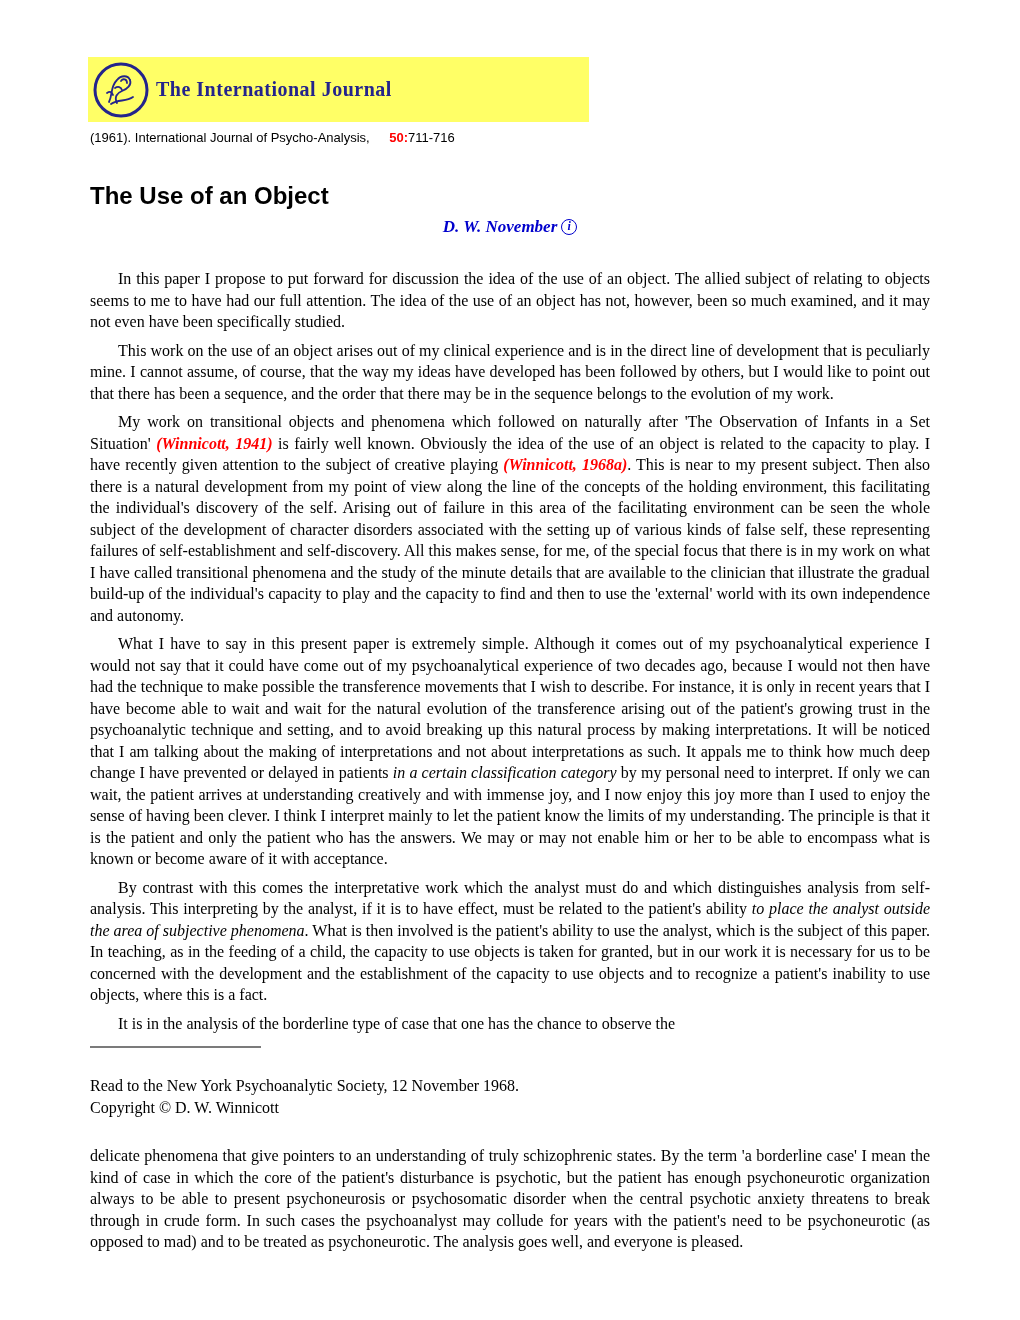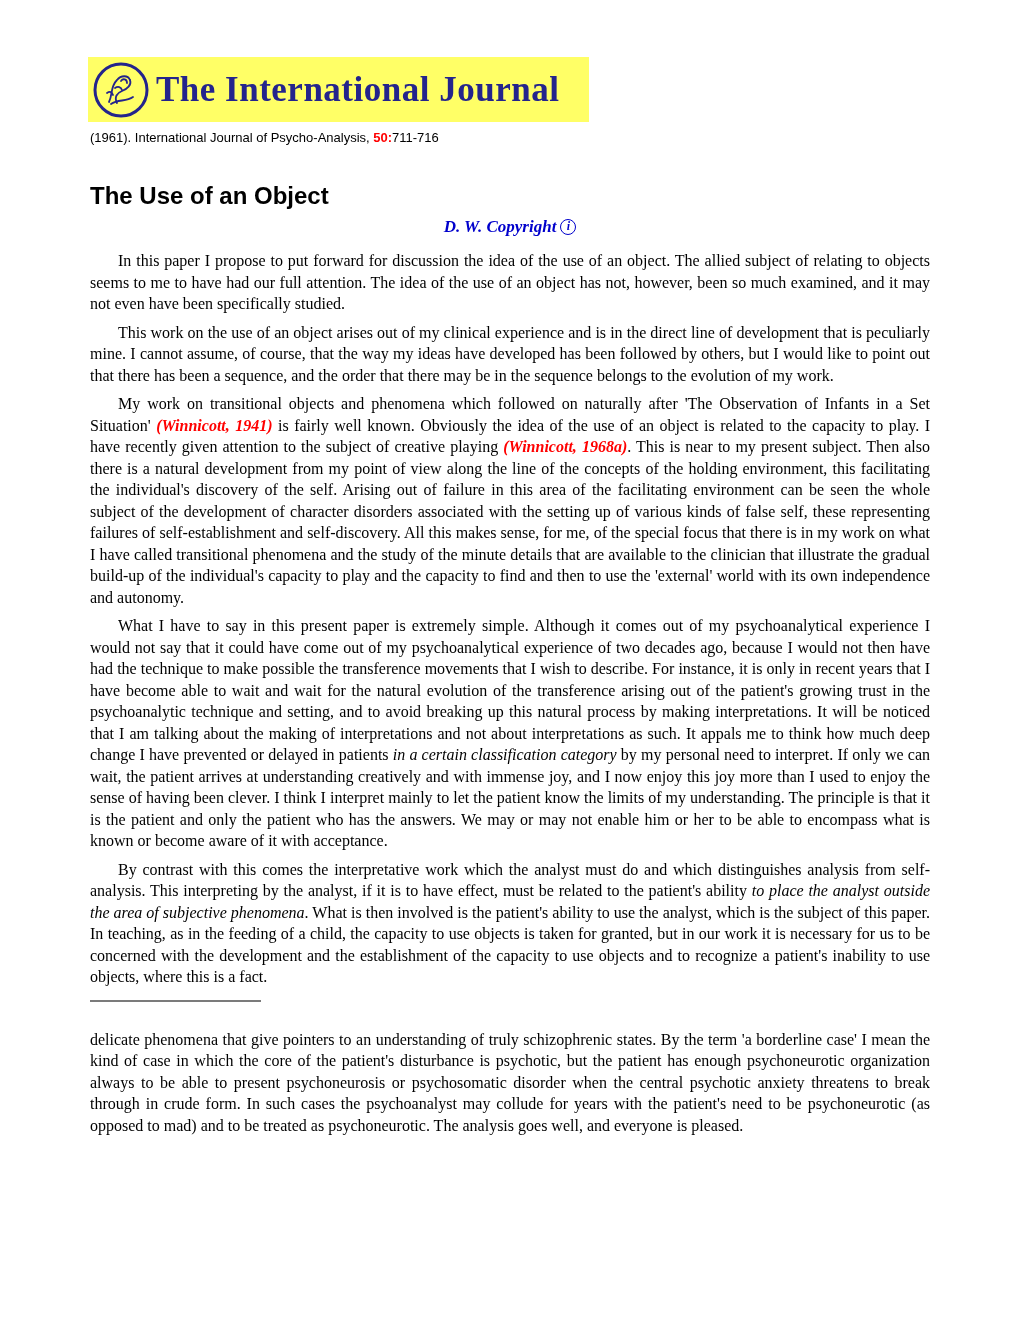--- a/index.html
+++ b/index.html
@@ -18,48 +18,48 @@
   }
   .banner{
     margin:57px 0 0 88px;width:501px;height:65px;
     background:var(--banner-bg);
     display:flex;align-items:center;
   }
   .logo-wrap{width:60px;height:60px;margin-left:3px;flex:0 0 auto;}
   .banner-title{
     margin-left:5px;
     font-family:"Liberation Serif",serif;font-weight:bold;
-    font-size:35px;line-height:29px;color:var(--banner-text);
+    font-size:20px;line-height:29px;color:var(--banner-text);
     letter-spacing:0.5px;white-space:nowrap;
   }
   .citation-line{
     margin:8px 0 0 90px;
     font-family:"Liberation Sans",sans-serif;font-size:13px;color:#000;
   }
-  .citation-line .vol{color:var(--volume-red);font-weight:bold;}
+  .citation-line .vol{color:var(--volume-red);font-weight:bold;margin-left:16px;}
   .column{margin:0 90px;width:840px;}
   .title{
     margin:37px 0 0 0;
     font-family:"Liberation Sans",sans-serif;font-weight:bold;
     font-size:24px;color:#000;
   }
   .author-line{
     margin-top:7px;text-align:center;
     font-family:"Liberation Serif",serif;font-style:italic;font-weight:bold;
     font-size:17px;color:var(--author-blue);
   }
   .info-icon{
     display:inline-block;width:16px;height:16px;margin-left:4px;
     border:1.5px solid var(--author-blue);border-radius:50%;
     text-align:center;line-height:13px;vertical-align:2px;
     font-family:"Liberation Serif",serif;font-weight:bold;font-style:italic;
     font-size:12px;color:var(--author-blue);cursor:pointer;
   }
   .body-text{
-    margin-top:13px;
+    margin-top:31px;
     font-size:16px;line-height:21.5px;text-align:justify;
   }
   .body-text p{margin:0 0 7px 0;}
   .body-text p.indent{text-indent:28px;}
   .seg-citation{color:var(--citation-red);font-weight:bold;cursor:pointer;font-style:italic;}
   .seg-italic{font-style:italic;}
   .footnote-sep{
     margin-top:12px;width:171px;height:0;
     border-top:2px solid var(--rule-gray);
   }
@@ -93,31 +93,36 @@
     <div>The International Journal</div>
   </div>
 </div>
 
 <div class="citation-line"><span>(1961). International Journal of Psycho-Analysis, </span><span class="vol">50:</span><span>711-716</span></div>
 
 <div class="column">
   <h1 class="title">The Use of an Object</h1>
 
   <div class="author-line">
-    <span>D. W. Copyright</span><span class="info-icon">i</span>
+    <span>D. W. November</span><span class="info-icon">i</span>
   </div>
 
   <div class="body-text">
       <p class="para indent"><span class="seg-normal">In this paper I propose to put forward for discussion the idea of the use of an object. The allied subject of relating to objects seems to me to have had our full attention. The idea of the use of an object has not, however, been so much examined, and it may not even have been specifically studied.</span></p>
       <p class="para indent"><span class="seg-normal">This work on the use of an object arises out of my clinical experience and is in the direct line of development that is peculiarly mine. I cannot assume, of course, that the way my ideas have developed has been followed by others, but I would like to point out that there has been a sequence, and the order that there may be in the sequence belongs to the evolution of my work.</span></p>
       <p class="para indent"><span class="seg-normal">My work on transitional objects and phenomena which followed on naturally after 'The Observation of Infants in a Set Situation' </span><span class="seg-citation">(Winnicott, 1941)</span><span class="seg-normal"> is fairly well known. Obviously the idea of the use of an object is related to the capacity to play. I have recently given attention to the subject of creative playing </span><span class="seg-citation">(Winnicott, 1968a)</span><span class="seg-normal">. This is near to my present subject. Then also there is a natural development from my point of view along the line of the concepts of the holding environment, this facilitating the individual's discovery of the self. Arising out of failure in this area of the facilitating environment can be seen the whole subject of the development of character disorders associated with the setting up of various kinds of false self, these representing failures of self-establishment and self-discovery. All this makes sense, for me, of the special focus that there is in my work on what I have called transitional phenomena and the study of the minute details that are available to the clinician that illustrate the gradual build-up of the individual's capacity to play and the capacity to find and then to use the 'external' world with its own independence and autonomy.</span></p>
       <p class="para indent"><span class="seg-normal">What I have to say in this present paper is extremely simple. Although it comes out of my psychoanalytical experience I would not say that it could have come out of my psychoanalytical experience of two decades ago, because I would not then have had the technique to make possible the transference movements that I wish to describe. For instance, it is only in recent years that I have become able to wait and wait for the natural evolution of the transference arising out of the patient's growing trust in the psychoanalytic technique and setting, and to avoid breaking up this natural process by making interpretations. It will be noticed that I am talking about the making of interpretations and not about interpretations as such. It appals me to think how much deep change I have prevented or delayed in patients </span><span class="seg-italic">in a certain classification category</span><span class="seg-normal"> by my personal need to interpret. If only we can wait, the patient arrives at understanding creatively and with immense joy, and I now enjoy this joy more than I used to enjoy the sense of having been clever. I think I interpret mainly to let the patient know the limits of my understanding. The principle is that it is the patient and only the patient who has the answers. We may or may not enable him or her to be able to encompass what is known or become aware of it with acceptance.</span></p>
       <p class="para indent"><span class="seg-normal">By contrast with this comes the interpretative work which the analyst must do and which distinguishes analysis from self-analysis. This interpreting by the analyst, if it is to have effect, must be related to the patient's ability </span><span class="seg-italic">to place the analyst outside the area of subjective phenomena</span><span class="seg-normal">. What is then involved is the patient's ability to use the analyst, which is the subject of this paper. In teaching, as in the feeding of a child, the capacity to use objects is taken for granted, but in our work it is necessary for us to be concerned with the development and the establishment of the capacity to use objects and to recognize a patient's inability to use objects, where this is a fact.</span></p>
+      <p class="para indent"><span class="seg-normal">It is in the analysis of the borderline type of case that one has the chance to observe the</span></p>
     </div>
 
   <div class="footnote-sep"></div>
 
+  <div class="footnote">
+      <div>Read to the New York Psychoanalytic Society, 12 November 1968.</div>
+      <div>Copyright © D. W. Winnicott</div>
+    </div>
 
 
   <div class="body-text continuation">
       <p class="para"><span class="seg-normal">delicate phenomena that give pointers to an understanding of truly schizophrenic states. By the term 'a borderline case' I mean the kind of case in which the core of the patient's disturbance is psychotic, but the patient has enough psychoneurotic organization always to be able to present psychoneurosis or psychosomatic disorder when the central psychotic anxiety threatens to break through in crude form. In such cases the psychoanalyst may collude for years with the patient's need to be psychoneurotic (as opposed to mad) and to be treated as psychoneurotic. The analysis goes well, and everyone is pleased.</span></p>
     </div>
 </div>
 
 </body></html>

